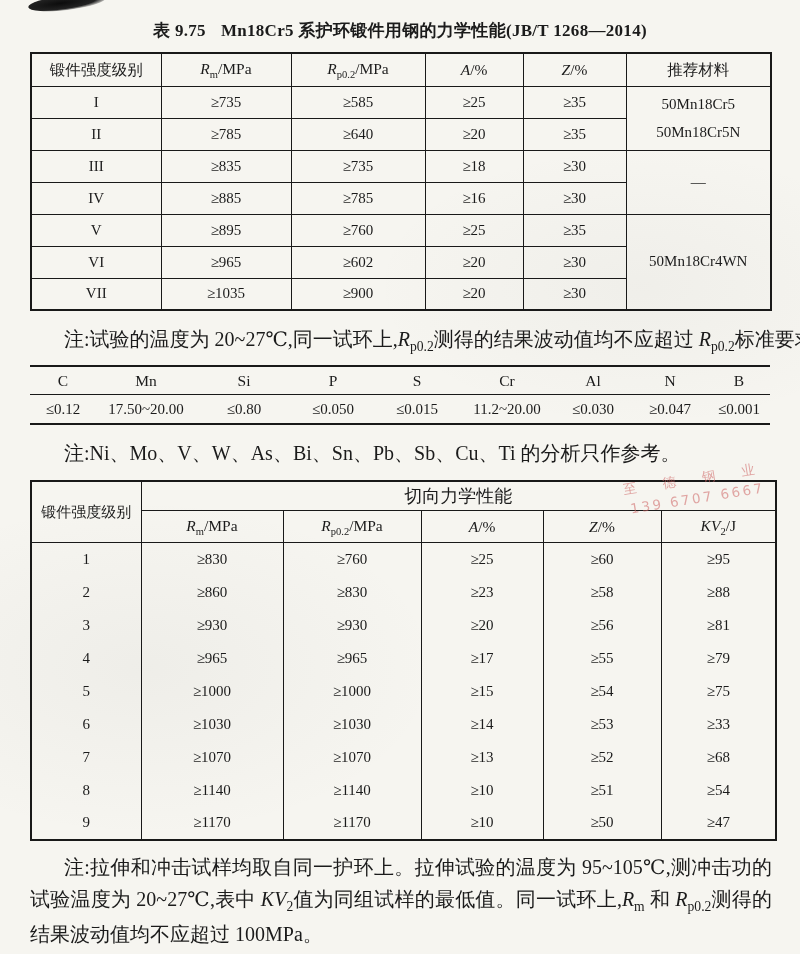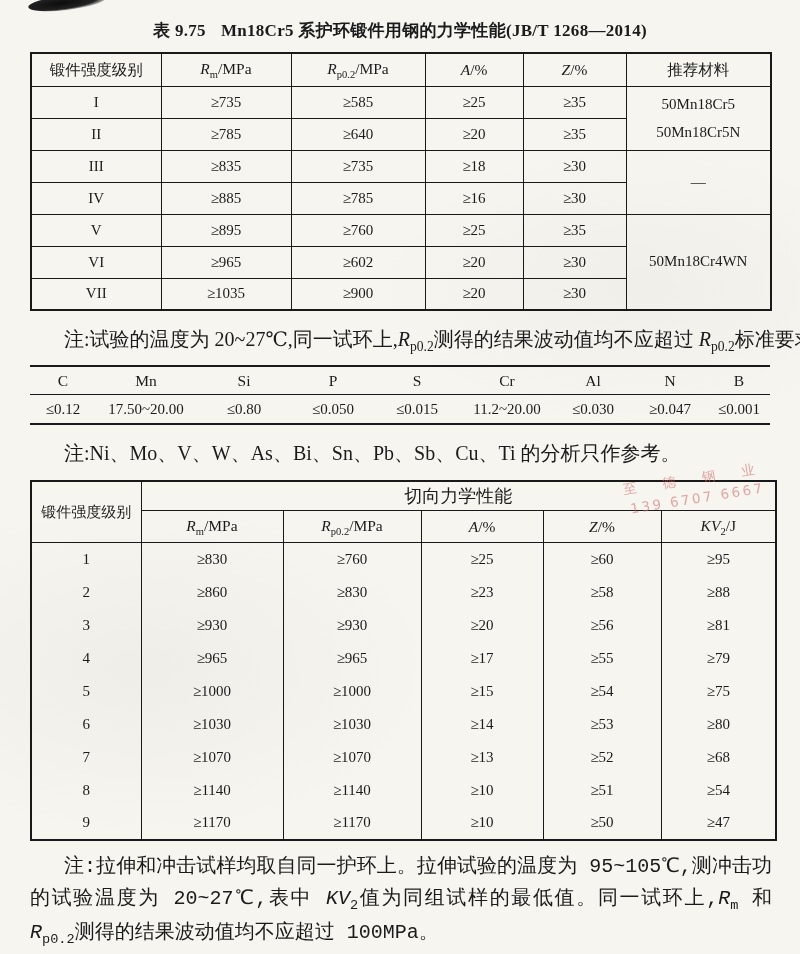--- a/index.html
+++ b/index.html
@@ -63,21 +63,21 @@
   .mat-2l span { display: block; line-height: 1.9; }
 
   
   .note {
     font-size: 20px;
     margin: 12px 28px 0 30px;
     line-height: 1.6;
     text-align: justify;
   }
   .note-1l { text-indent: 1.7em; white-space: nowrap; }
-  .note-wrap { text-indent: 1.7em; font-family: Liberation Mono, monospace; }
+  .note-wrap { text-indent: 1.7em; }
 
   .mt-t76 { margin-top: 20px; }
   .mt-t77 { margin-top: 12px; }
 
   
   .t76 {
     width: 740px; margin-top: 7px;
     border-top: 2.5px solid #191919;
     border-bottom: 2.5px solid #191919;
   }
@@ -298,21 +298,21 @@
         <td>≥15</td>
         <td>≥54</td>
         <td>≥75</td>
       </tr>
       <tr>
         <td>6</td>
         <td>≥1030</td>
         <td>≥1030</td>
         <td>≥14</td>
         <td>≥53</td>
-        <td>≥80</td>
+        <td>≥33</td>
       </tr>
       <tr>
         <td>7</td>
         <td>≥1070</td>
         <td>≥1070</td>
         <td>≥13</td>
         <td>≥52</td>
         <td>≥68</td>
       </tr>
       <tr>

